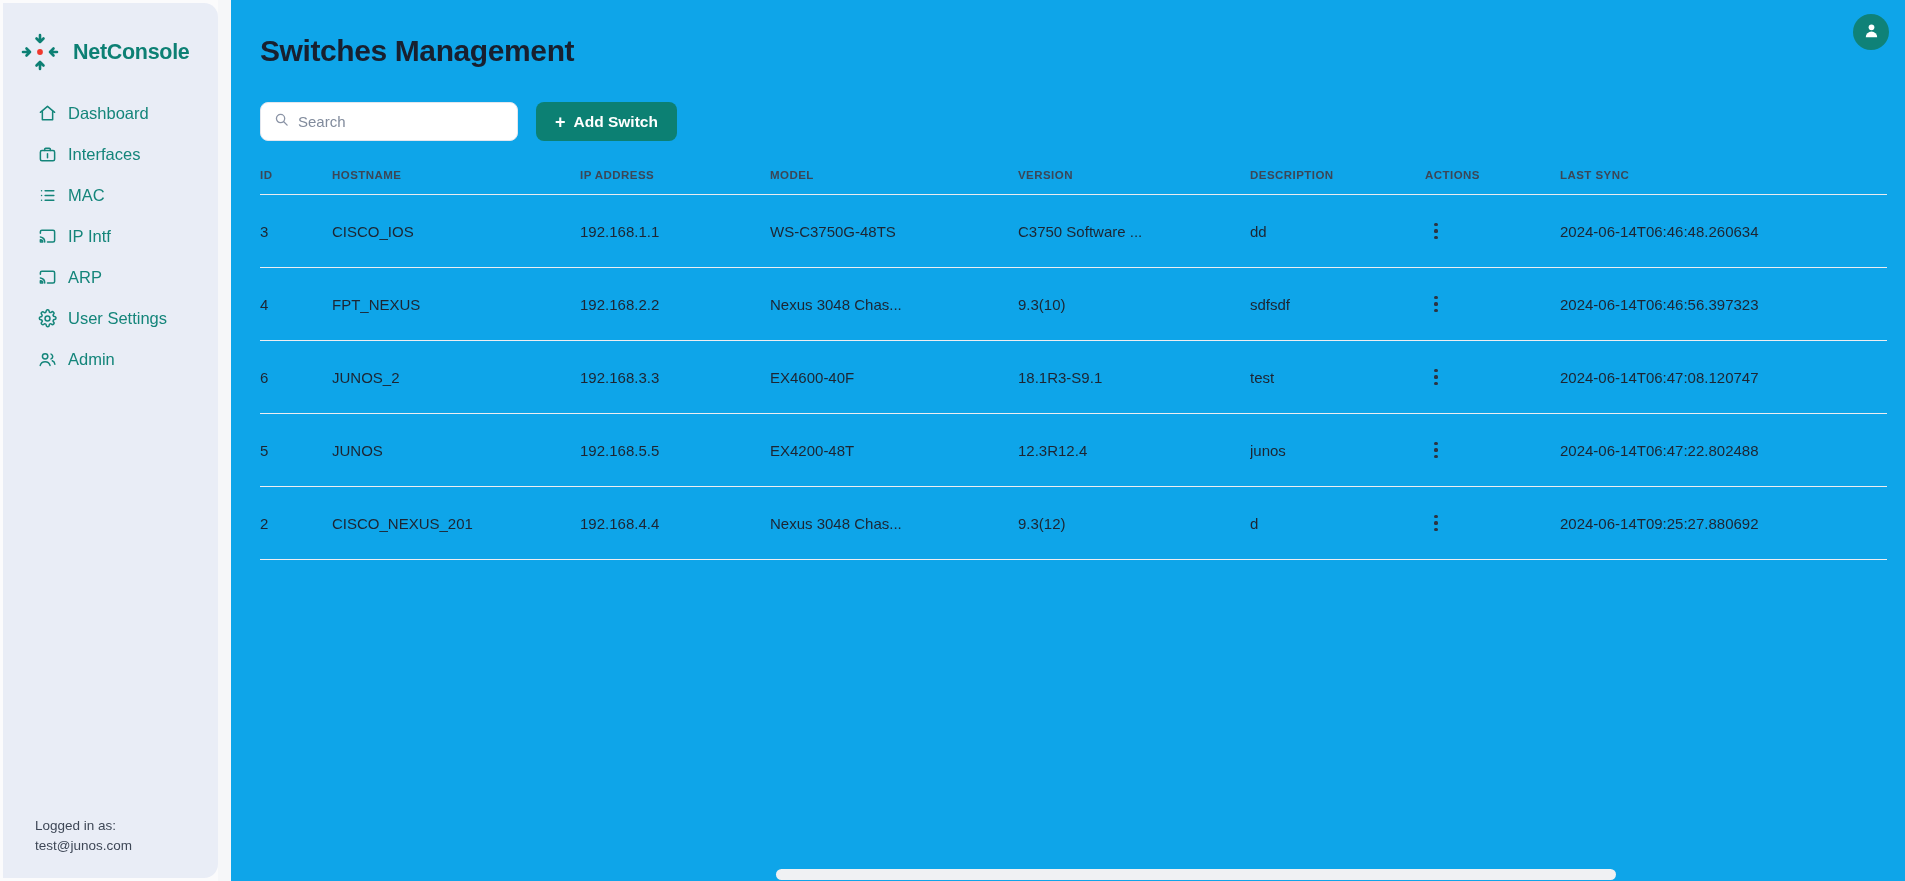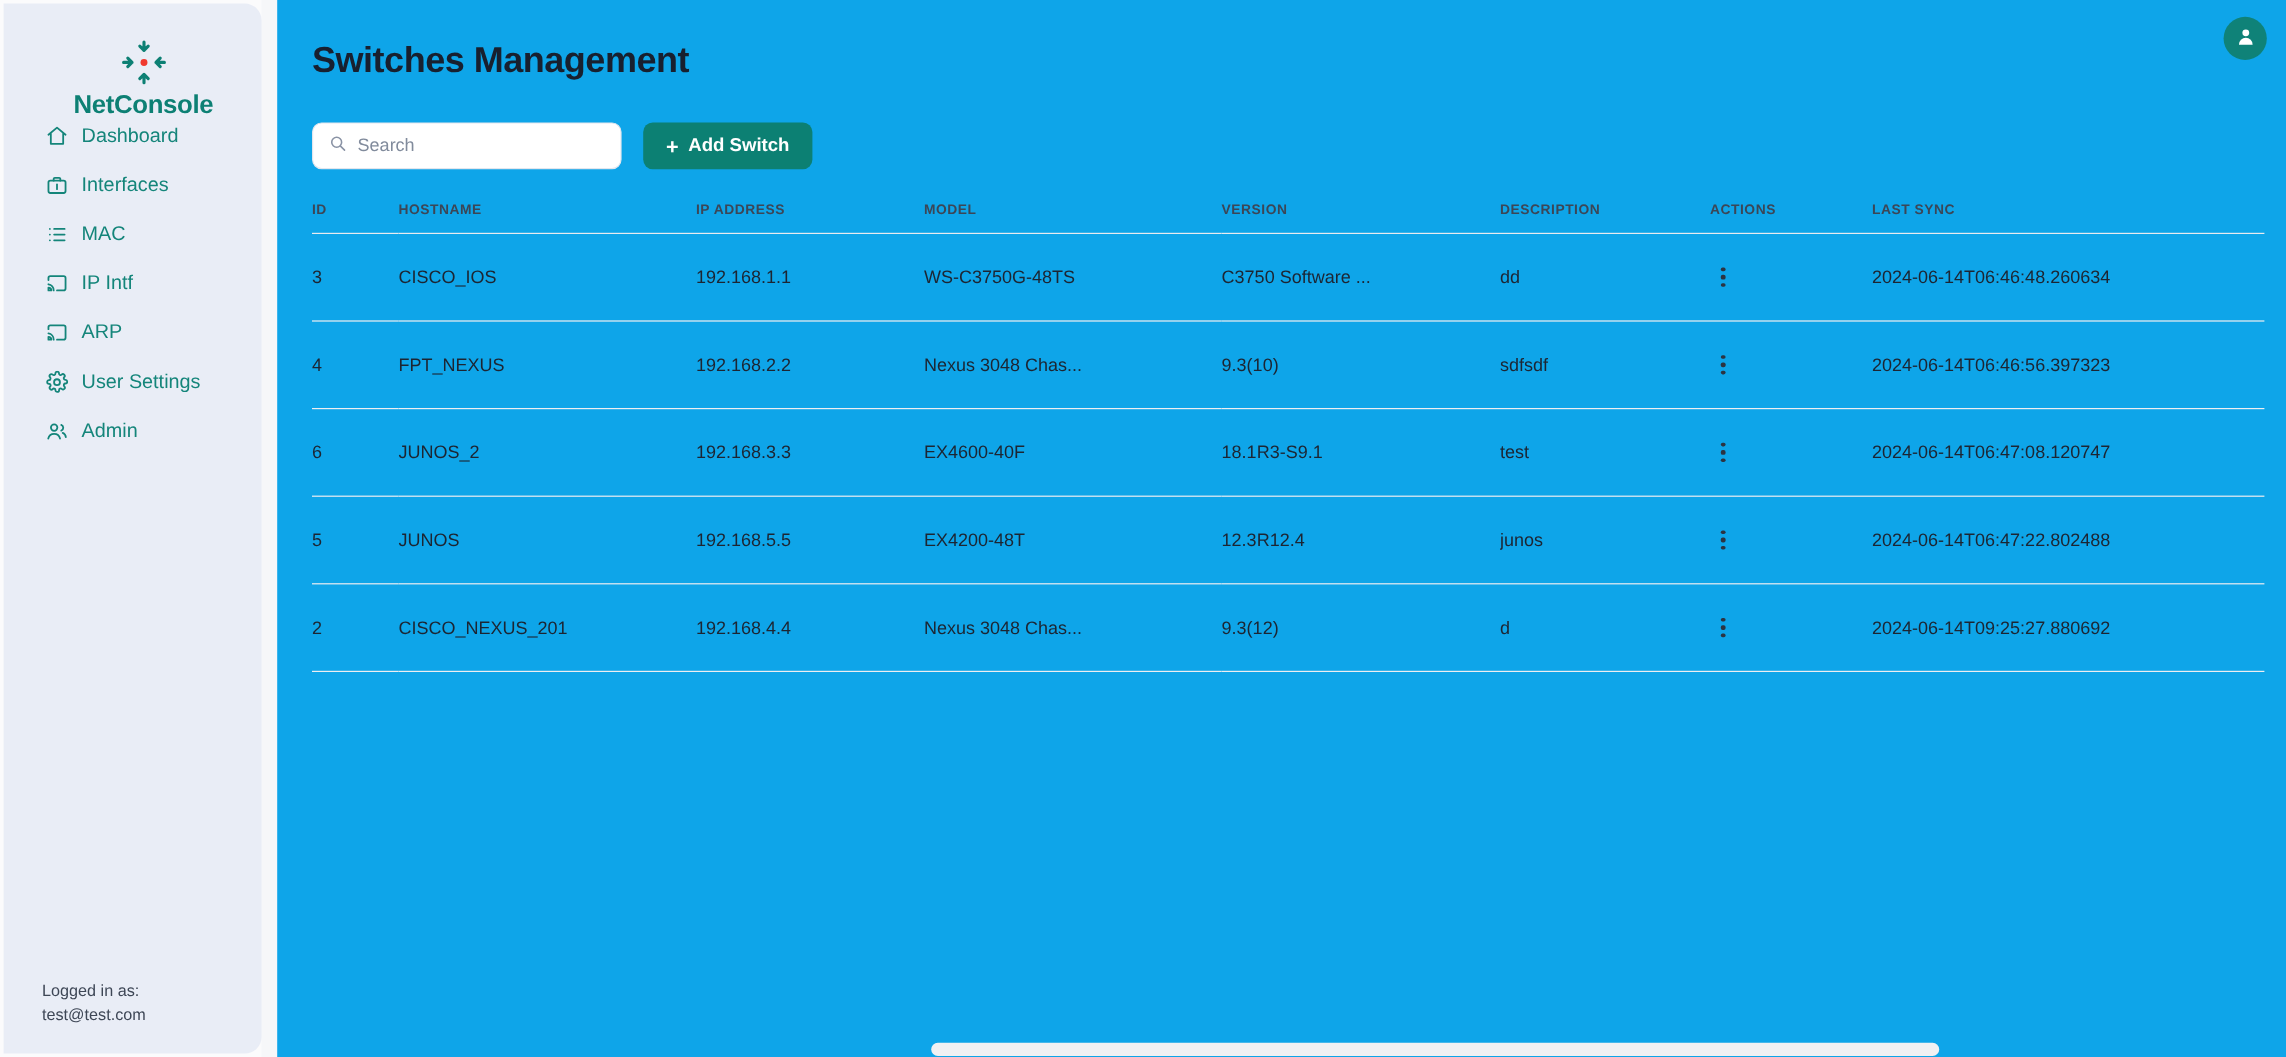--- a/index.html
+++ b/index.html
@@ -15,24 +15,23 @@
   .sidebar {
     width: 215px; height: 875px;
     margin: 3px 0 3px 3px;
     background: #e9edf6;
     border-radius: 0 14px 14px 0;
     position: relative;
     flex: 0 0 215px;
     padding-top: 22px;
   }
   .brand {
-    display: flex; align-items: center; gap: 4px;
+    display: flex; align-items: center; gap: 14px;
     padding: 8px 0 6px 18px;
     height: 52px;
-    flex-direction: column;
   }
   .brand-mark { width: 38px; height: 38px; position: relative; flex: 0 0 38px; }
   .brand-text {
     font-size: 21.5px; font-weight: bold; color: #0d8074;
     letter-spacing: -0.3px; white-space: nowrap;
   }
   .nav { margin-top: 16px; padding: 0 23px; display: flex; flex-direction: column; gap: 1px; }
   .nav-item {
     display: flex; align-items: center; gap: 11px;
     height: 40px; padding: 0 12px;
@@ -236,21 +235,21 @@
               <path d="M18 13.6a5.4 5.4 0 0 1 3.3 4.4"></path>
             </svg>
         </span>
         <span>Admin</span>
       </div>
 
     </nav>
 
     <div class="logged-in">
       <div>Logged in as:</div>
-      <div>test@test.com</div>
+      <div>test@junos.com</div>
     </div>
   </aside>
 
   <div class="gutter"></div>
 
   <main class="main">
 
     <h1 class="page-title">Switches Management</h1>
 
     <div class="toolbar">

